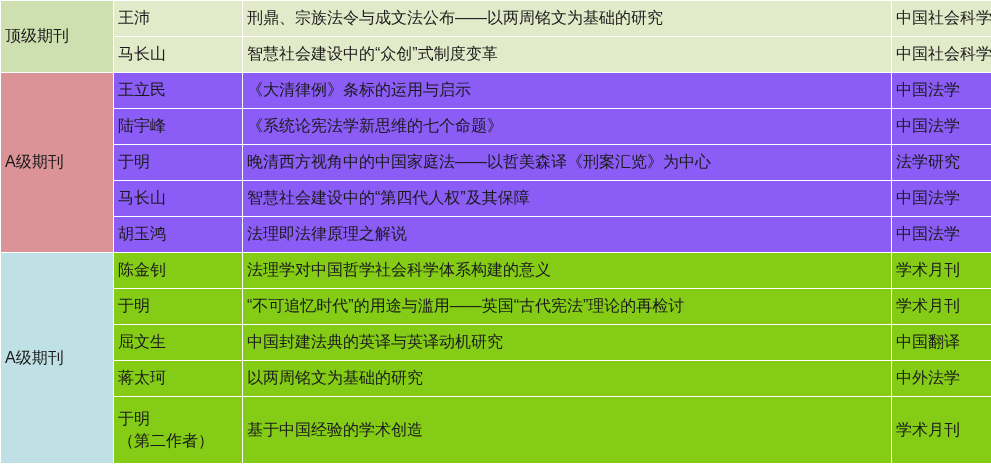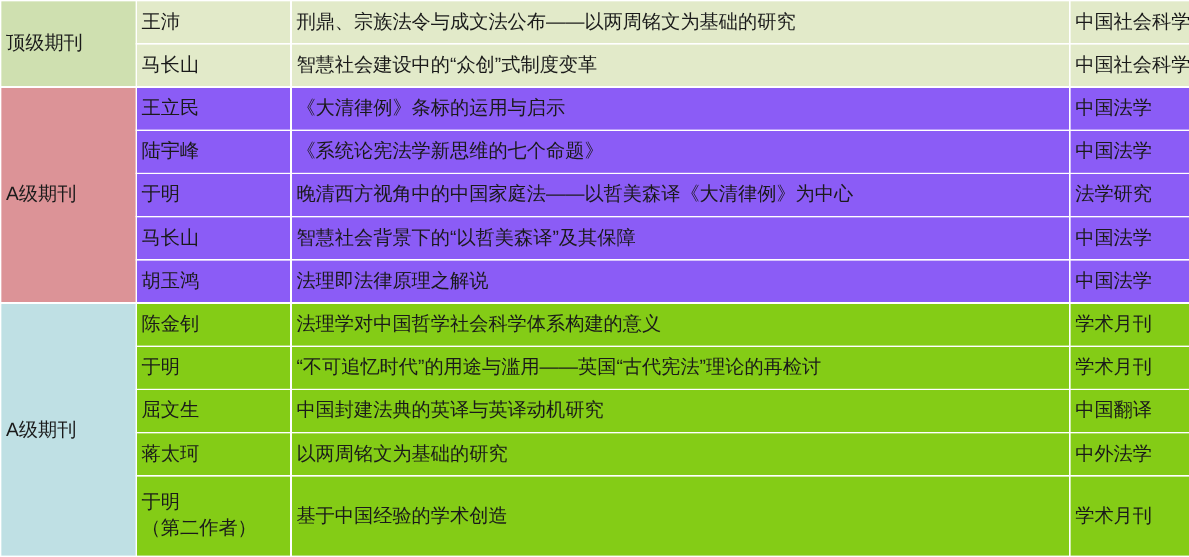--- a/index.html
+++ b/index.html
@@ -74,26 +74,26 @@
         <td class="title-cell">《大清律例》条标的运用与启示</td>
         <td class="journal-cell">中国法学</td>
       </tr>
       <tr class="tier-a">
         <td class="author-cell">陆宇峰</td>
         <td class="title-cell">《系统论宪法学新思维的七个命题》</td>
         <td class="journal-cell">中国法学</td>
       </tr>
       <tr class="tier-a">
         <td class="author-cell">于明</td>
-        <td class="title-cell">晚清西方视角中的中国家庭法——以哲美森译《大清律例》为中心</td>
+        <td class="title-cell">晚清西方视角中的中国家庭法——以哲美森译《刑案汇览》为中心</td>
         <td class="journal-cell">法学研究</td>
       </tr>
       <tr class="tier-a">
         <td class="author-cell">马长山</td>
-        <td class="title-cell">智慧社会背景下的“以哲美森译”及其保障</td>
+        <td class="title-cell">智慧社会建设中的“第四代人权”及其保障</td>
         <td class="journal-cell">中国法学</td>
       </tr>
       <tr class="tier-a">
         <td class="author-cell">胡玉鸿</td>
         <td class="title-cell">法理即法律原理之解说</td>
         <td class="journal-cell">中国法学</td>
       </tr>
       <tr class="tier-b">
         <td class="cat-cell" rowspan="5">A级期刊</td>
         <td class="author-cell">陈金钊</td>

